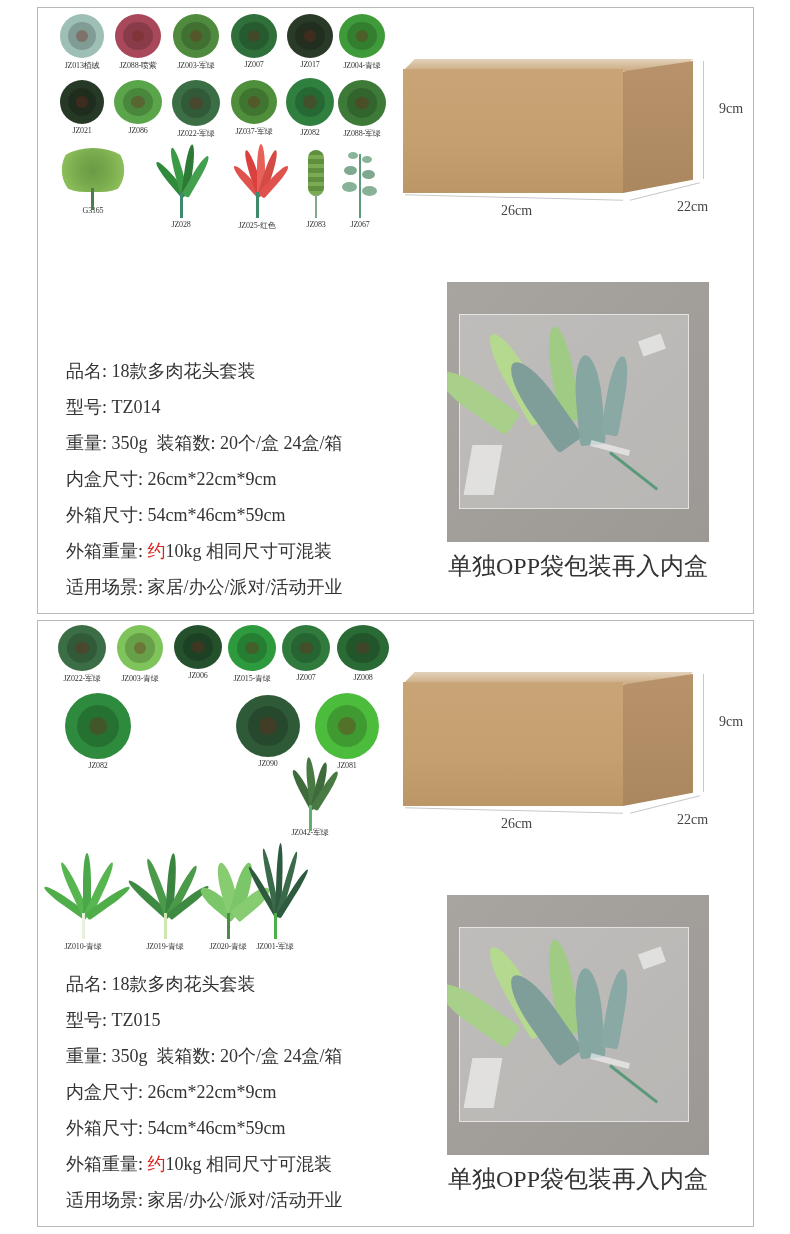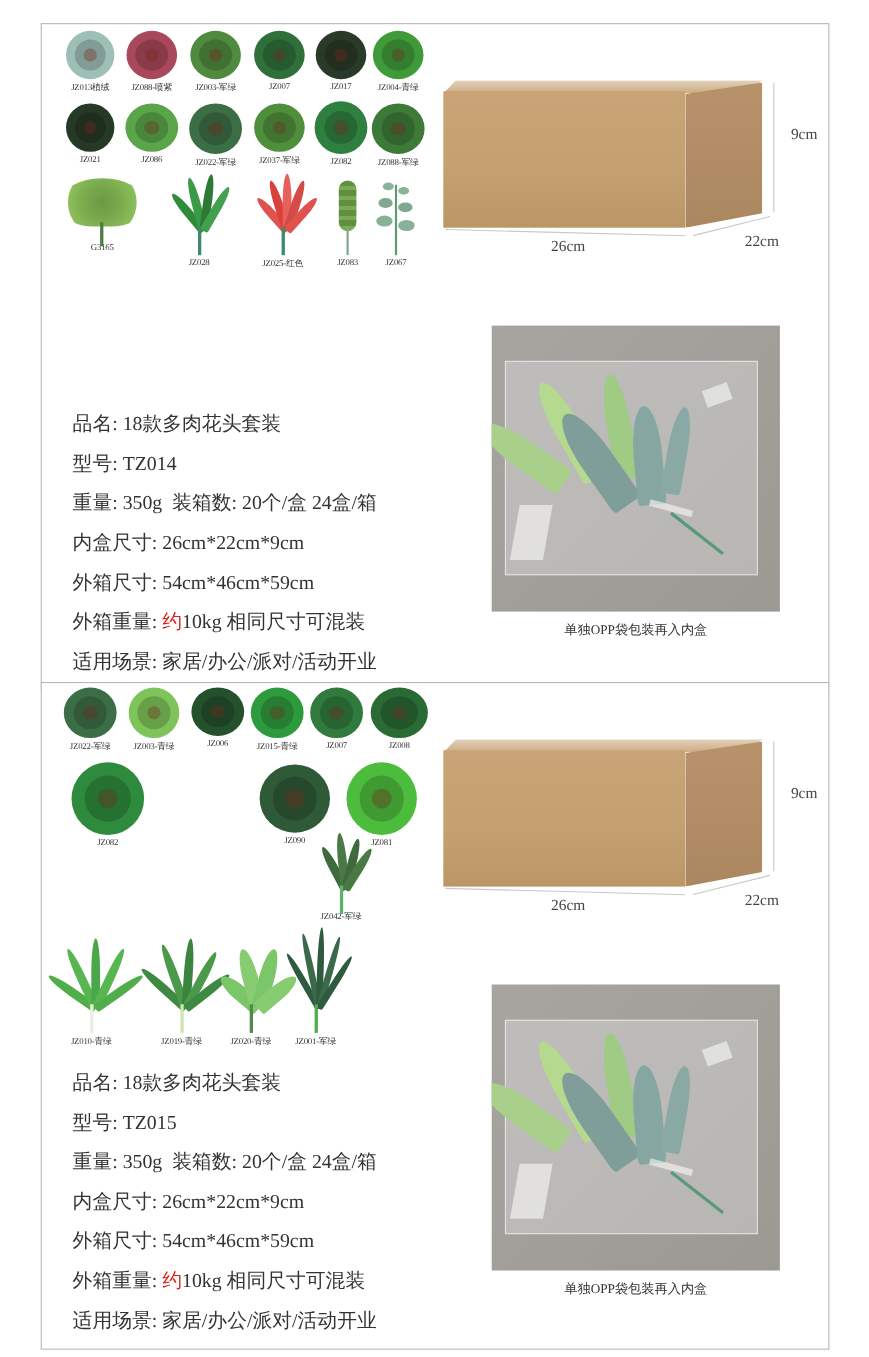--- a/index.html
+++ b/index.html
@@ -3,21 +3,21 @@
 <meta charset="utf-8">
 <style>
   * { box-sizing: border-box; margin: 0; padding: 0; }
   html, body { width: 790px; height: 1234px; background: #ffffff; overflow: hidden; }
   body { position: relative; font-family: "Liberation Serif", "DejaVu Serif", serif; color: #333; }
 
   .card {
     position: absolute; left: 37px; width: 717px; height: 607px;
     border: 1.5px solid #b8b8b8; background: #fff;
   }
-  .card.c1 { top: 21px; }
+  .card.c1 { top: 7px; }
   .card.c2 { top: 620px; }
 
   
   .gallery { position: absolute; left: 8px; top: 2px; width: 340px; height: 330px; }
   .plant { position: absolute; text-align: center; }
   .plant .pic { margin: 0 auto; position: relative; }
   .plant .lbl { font-size: 8px; color: #333; white-space: nowrap; margin-top: 2px; font-family: "Liberation Serif", serif; letter-spacing: -0.2px; }
 
   .rosette { border-radius: 50%; position: relative; overflow: hidden; }
   .rosette::before, .rosette::after {
@@ -52,21 +52,21 @@
   .dim-line { position: absolute; background: #c8c8c8; }
   .dim-lbl { position: absolute; font-size: 14px; color: #444; }
 
   
   .bag-photo { position: absolute; left: 409px; width: 262px; height: 260px;
     background: linear-gradient(135deg,#a8a49f,#9c9893); overflow: hidden; }
   .bag { position: absolute; left: 12px; top: 32px; width: 230px; height: 195px;
     background: rgba(235,238,240,0.35); border: 1px solid rgba(255,255,255,0.6); }
   .bag .sheen { position: absolute; background: rgba(255,255,255,0.55); }
   .aloe-leaf { position: absolute; border-radius: 60% 60% 10% 10%; transform-origin: bottom center; }
-  .bag-caption { position: absolute; left: 409px; width: 262px; text-align: center; font-size: 12px; color: #333; }
+  .bag-caption { position: absolute; left: 409px; width: 262px; text-align: center; font-size: 24px; color: #333; }
 </style>
 </head>
 <body>
 
 <div class="card c1">
 
   <div class="gallery">
 
     <div class="plant" style="left:10px;top:4px;width:52px">
       <div class="pic rosette" style="width:44px;height:44px;background:#9dbfb5"></div>
@@ -285,21 +285,21 @@
     <div class="plant" style="left:146px;top:224px;width:72px">
       <div class="pic spiky" style="width:66px;height:92px">
         <div class="leaf" style="height:44px;width:14px;background:#7cc66a;transform:rotate(-50deg)"></div>
         <div class="leaf" style="height:56px;width:14px;background:#88cc72;transform:rotate(-15deg)"></div>
         <div class="leaf" style="height:56px;width:14px;background:#7cc66a;transform:rotate(15deg)"></div>
         <div class="leaf" style="height:44px;width:14px;background:#88cc72;transform:rotate(50deg)"></div>
         <div class="stem" style="background:#4f8a4a"></div>
       </div>
       <div class="lbl">JZ020-青绿</div>
     </div>
-    <div class="plant" style="left:208px;top:218px;width:66px">
+    <div class="plant" style="left:196px;top:218px;width:66px">
       <div class="pic spiky" style="width:60px;height:98px">
         <div class="leaf" style="height:58px;width:6px;background:#2e5a40;transform:rotate(-30deg)"></div>
         <div class="leaf" style="height:70px;width:6px;background:#3a6a4a;transform:rotate(-12deg)"></div>
         <div class="leaf" style="height:74px;width:6px;background:#2e5a40;transform:rotate(2deg)"></div>
         <div class="leaf" style="height:68px;width:6px;background:#3a6a4a;transform:rotate(16deg)"></div>
         <div class="leaf" style="height:56px;width:6px;background:#2e5a40;transform:rotate(32deg)"></div>
         <div class="stem" style="background:#4fae4a"></div>
       </div>
       <div class="lbl">JZ001-军绿</div>
     </div>

